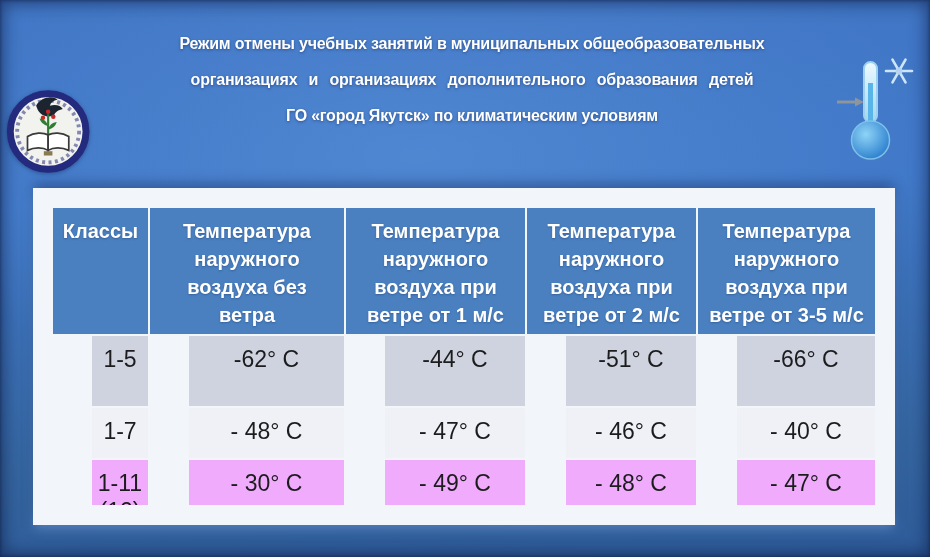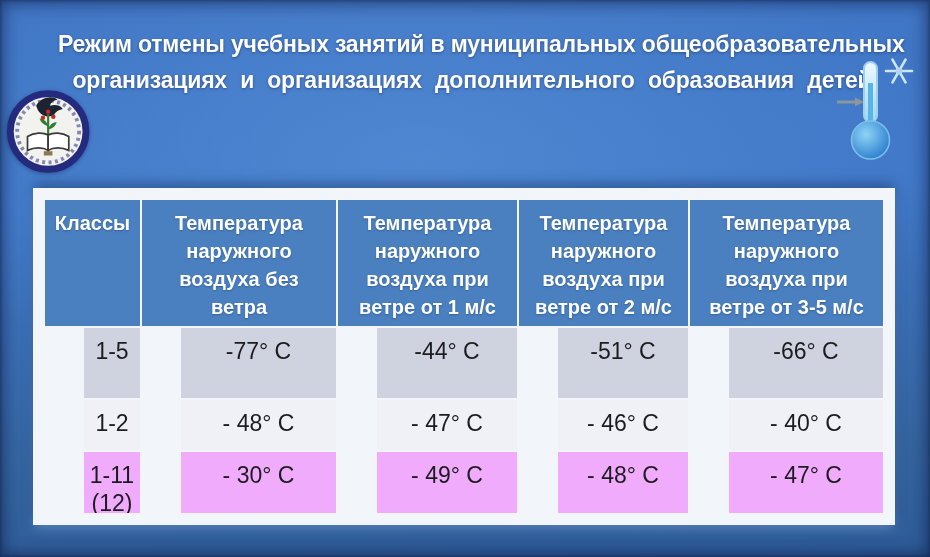--- a/index.html
+++ b/index.html
@@ -9,38 +9,38 @@
     background:
       radial-gradient(90% 70% at 45% 28%, rgba(115,170,232,0.30) 0%, rgba(115,170,232,0) 65%),
       linear-gradient(178deg, #4076c5 0%, #4078c8 35%, #35659f 80%, #2e5c9a 100%);
     box-shadow: inset 0 0 16px 4px rgba(13,25,66,0.55), inset 0 0 3px 1px rgba(13,25,66,0.40);
   }
 
   
   .title {
     position:absolute; top:26px; left:58px; right:44px;
     text-align:center; color:#ffffff; font-weight:bold;
-    font-size:23px; line-height:36px; letter-spacing:-0.2px;
+    font-size:16px; line-height:36px; letter-spacing:-0.2px;
     text-shadow:0 1px 3px rgba(22,42,92,0.55);
   }
   .title .tline { white-space:nowrap; }
   .title .tline:nth-child(2){ word-spacing:7px; }
 
   
   .logo { position:absolute; left:6px; top:82px; width:86px; height:92px; }
   .logo svg { width:100%; height:100%; display:block; filter:drop-shadow(0 1px 2px rgba(10,20,60,.4)); }
 
   
   .thermo { position:absolute; right:13px; top:55px; width:84px; height:108px; }
   .thermo svg { width:100%; height:100%; display:block; }
 
   
   .ttable {
     position:absolute; left:33px; top:188px; width:862px; height:337px;
-    box-sizing:border-box; padding:12px;
+    box-sizing:border-box; padding:20px;
     display:grid;
     grid-template-columns:95px 194px 179px 169px 1fr;
     grid-template-rows:126px 70px 50px 1fr;
     gap:2px;
     background:#f2f6fb;
     box-shadow:0 -6px 12px -2px rgba(18,38,84,0.45), 0 5px 10px -2px rgba(130,168,220,0.55);
   }
   .trow { display:contents; }
   .cell {
     text-align:center; white-space:pre-line; box-sizing:border-box;
@@ -59,20 +59,21 @@
   .band-c .dcell { background:#f0abfc; }
 </style>
 </head>
 <body>
 
 <div class="stage">
 
   <div class="title">
     <div class="tline">Режим отмены учебных занятий в муниципальных общеобразовательных</div>
     <div class="tline">организациях и организациях дополнительного образования детей</div>
+    <div class="tline">ГО «город Якутск» по климатическим условиям</div>
   </div>
 
   <div class="logo">
     <svg viewBox="0 0 100 104">
       <circle cx="49" cy="56" r="44" fill="#f2f2ee" stroke="#242a7e" stroke-width="8"></circle>
       <circle cx="49" cy="56" r="36" fill="none" stroke="#2a3180" stroke-width="4.5" stroke-dasharray="3.5 4" opacity="0.55"></circle>
       <g>
         <path d="M35 26 C41 16 53 14 60 19 C55 20 52 23 51 26 C58 24 64 26 66 30
                  C61 31 57 34 56 37 C49 41 40 37 37 31 Z" fill="#1c2430"></path>
       </g>
@@ -139,28 +140,28 @@
 воздуха при
 ветре от 2 м/с</div>
       <div class="cell hcell">Температура
 наружного
 воздуха при
 ветре от 3-5 м/с</div>
     </div>
 
     <div class="trow band-a">
       <div class="cell dcell">1-5</div>
-      <div class="cell dcell">-77° C</div>
+      <div class="cell dcell">-62° C</div>
       <div class="cell dcell">-44° C</div>
       <div class="cell dcell">-51° C</div>
       <div class="cell dcell">-66° C</div>
     </div>
 
     <div class="trow band-b">
-      <div class="cell dcell">1-2</div>
+      <div class="cell dcell">1-7</div>
       <div class="cell dcell">- 48° C</div>
       <div class="cell dcell">- 47° C</div>
       <div class="cell dcell">- 46° C</div>
       <div class="cell dcell">- 40° C</div>
     </div>
 
     <div class="trow band-c">
       <div class="cell dcell">1-11
 (12)</div>
       <div class="cell dcell">- 30° C</div>

